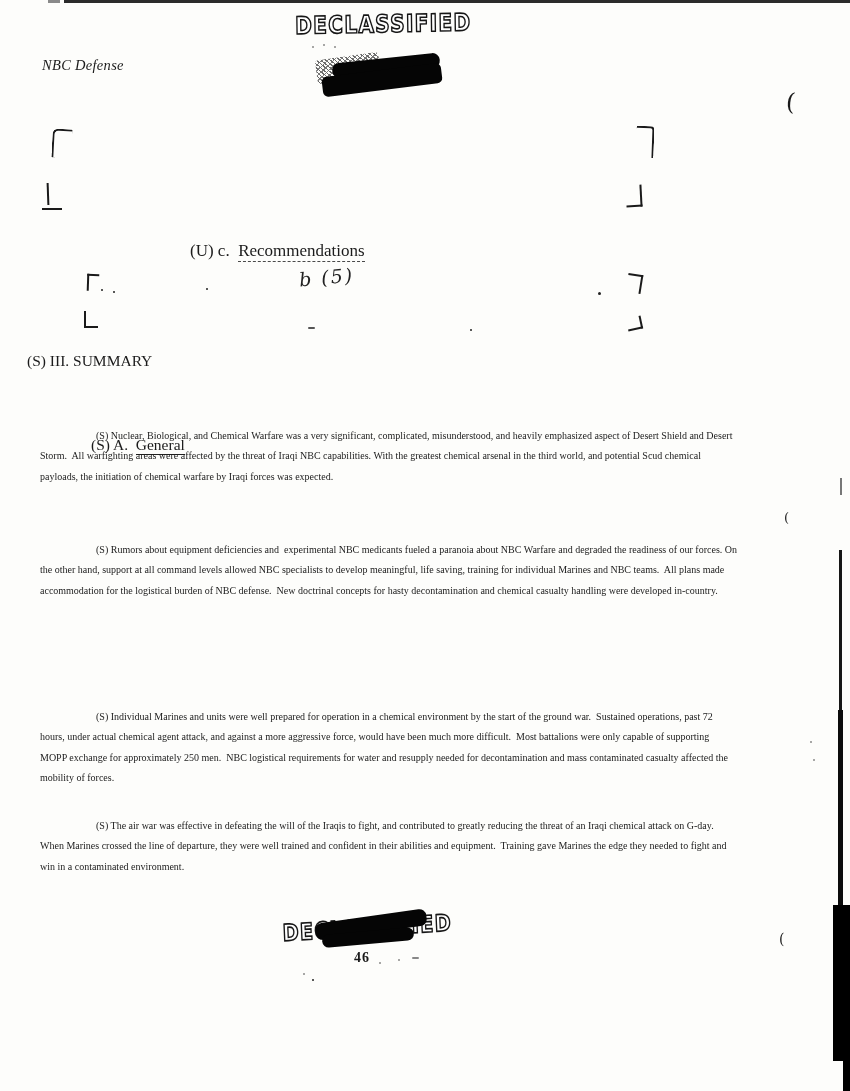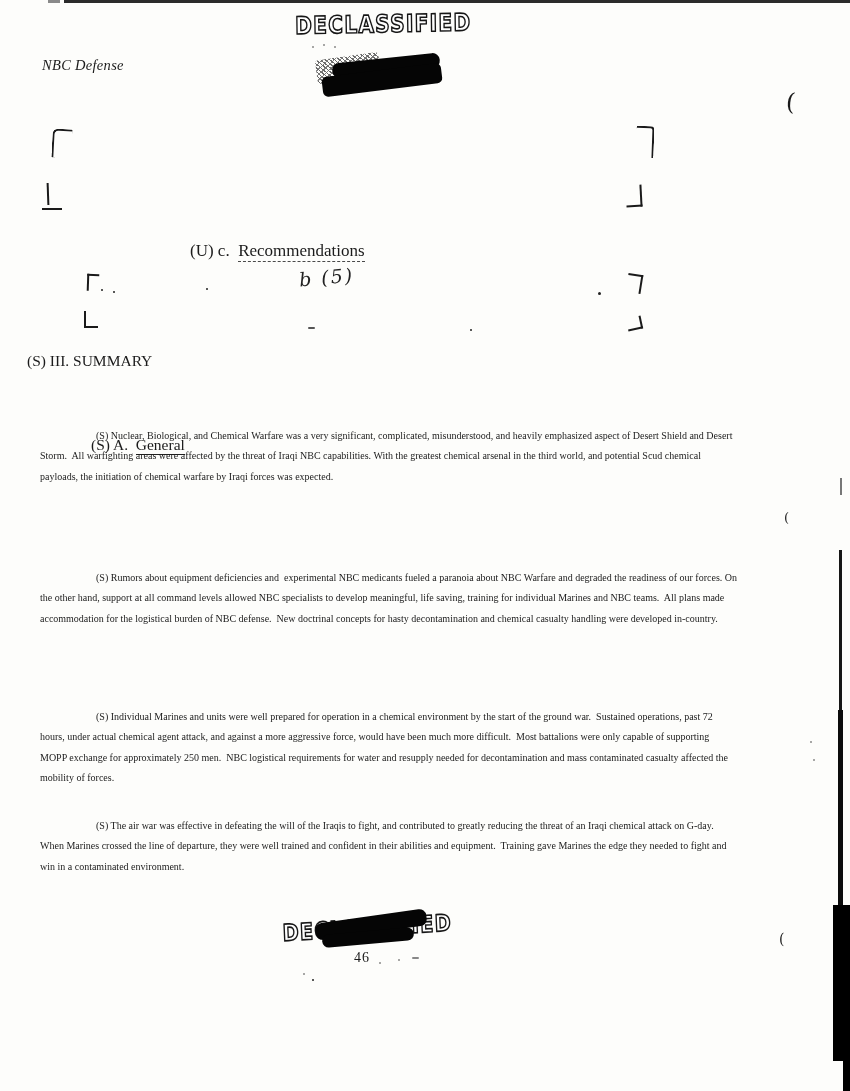--- a/index.html
+++ b/index.html
@@ -46,22 +46,22 @@
   .hdr-label{left:42px;top:57px;font-size:14.5px;letter-spacing:.3px;font-style:italic;}
   .rec-line{left:190px;top:241px;font-size:17px;}
   .rec-underline{border-bottom:1px dashed #4a4a4a;padding-bottom:1px;}
   .summary-h{left:27px;top:352px;font-size:15.5px;}
   .general-h{left:91px;top:388px;font-size:15.5px;margin-top:48px;}
   .underline{border-bottom:1px solid #222;padding-bottom:1px;}
   .para{
     left:40px;width:698px;font-size:10px;line-height:20.3px;
     text-indent:56px;white-space:pre-wrap;text-align:left;
   }
-  .p1{top:426px;} .p2{top:540px;margin-top:28px;} .p3{top:707px;} .p4{top:816px;}
-  .page-num{left:354px;top:950px;font-size:14px;font-weight:normal;letter-spacing:1px;}
+  .p1{top:426px;} .p2{top:540px;} .p3{top:707px;} .p4{top:816px;}
+  .page-num{left:354px;top:950px;font-size:14px;font-weight:bold;letter-spacing:1px;}
 
   
   .handwritten{
     left:299px;top:266px;font-size:19px;font-style:italic;
     font-family:"DejaVu Serif",serif;transform:rotate(-5deg);color:#222;
     letter-spacing:2px;
   }
 
   
   .br{border:0 solid #1a1a1a;}

